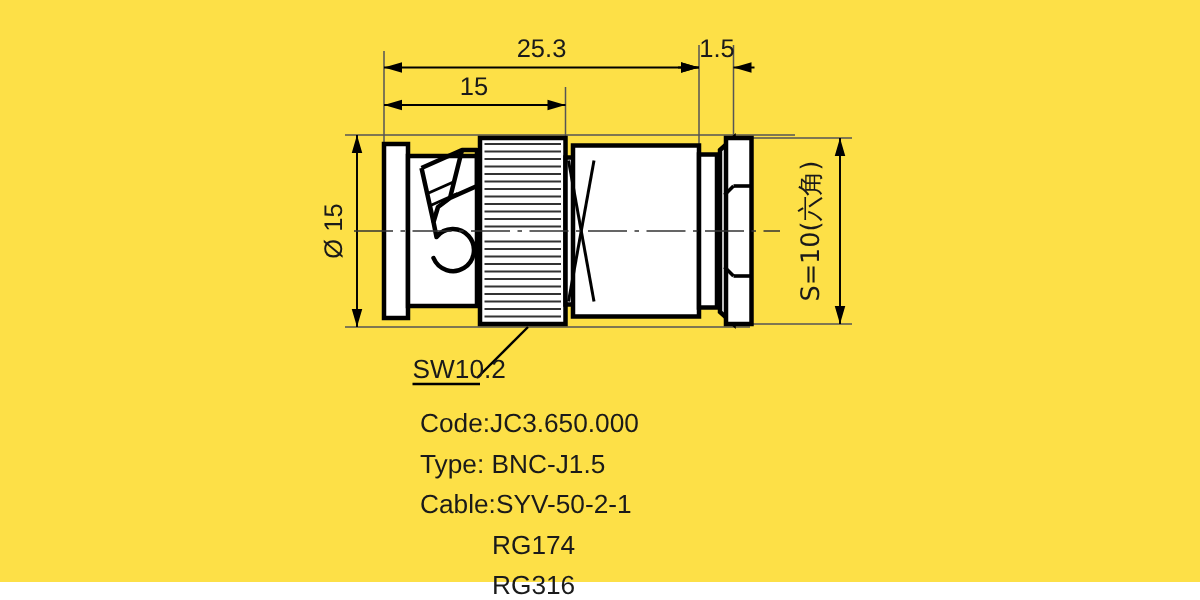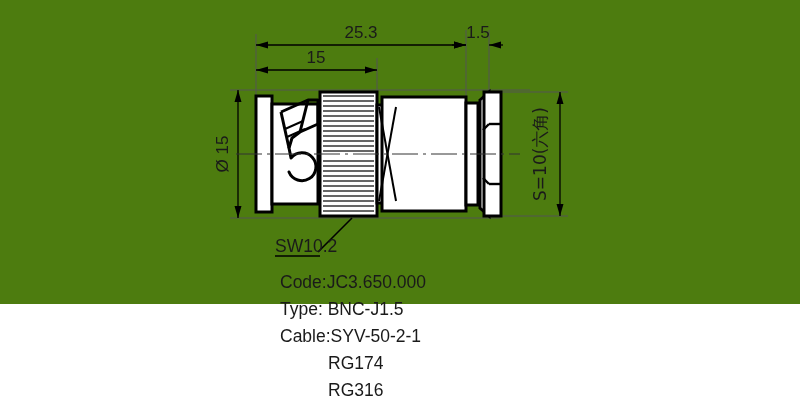--- a/index.html
+++ b/index.html
@@ -1,18 +1,18 @@
 <!DOCTYPE html>
 <html><head>
 <meta charset="utf-8">
 <style>
   html,body{margin:0;padding:0;background:#ffffff;}
   body{width:800px;height:400px;overflow:hidden;
        font-family:"Liberation Sans","DejaVu Sans",sans-serif;color:#000;}
-  #stage{position:relative;width:800px;height:304px;background:#4d7c0f;}
+  #stage{position:relative;width:800px;height:388px;background:#fde047;}
   svg{display:block;}
   .dimtext{font-family:"Liberation Sans","DejaVu Sans",sans-serif;
            font-size:17px;fill:#1a1a1a;}
   .spectext{font-family:"Liberation Sans","DejaVu Sans",sans-serif;
             font-size:17.5px;fill:#1a1a1a;}
   .cjk{font-family:"DejaVu Sans",sans-serif;}
 </style>
 </head>
 <body>
 

